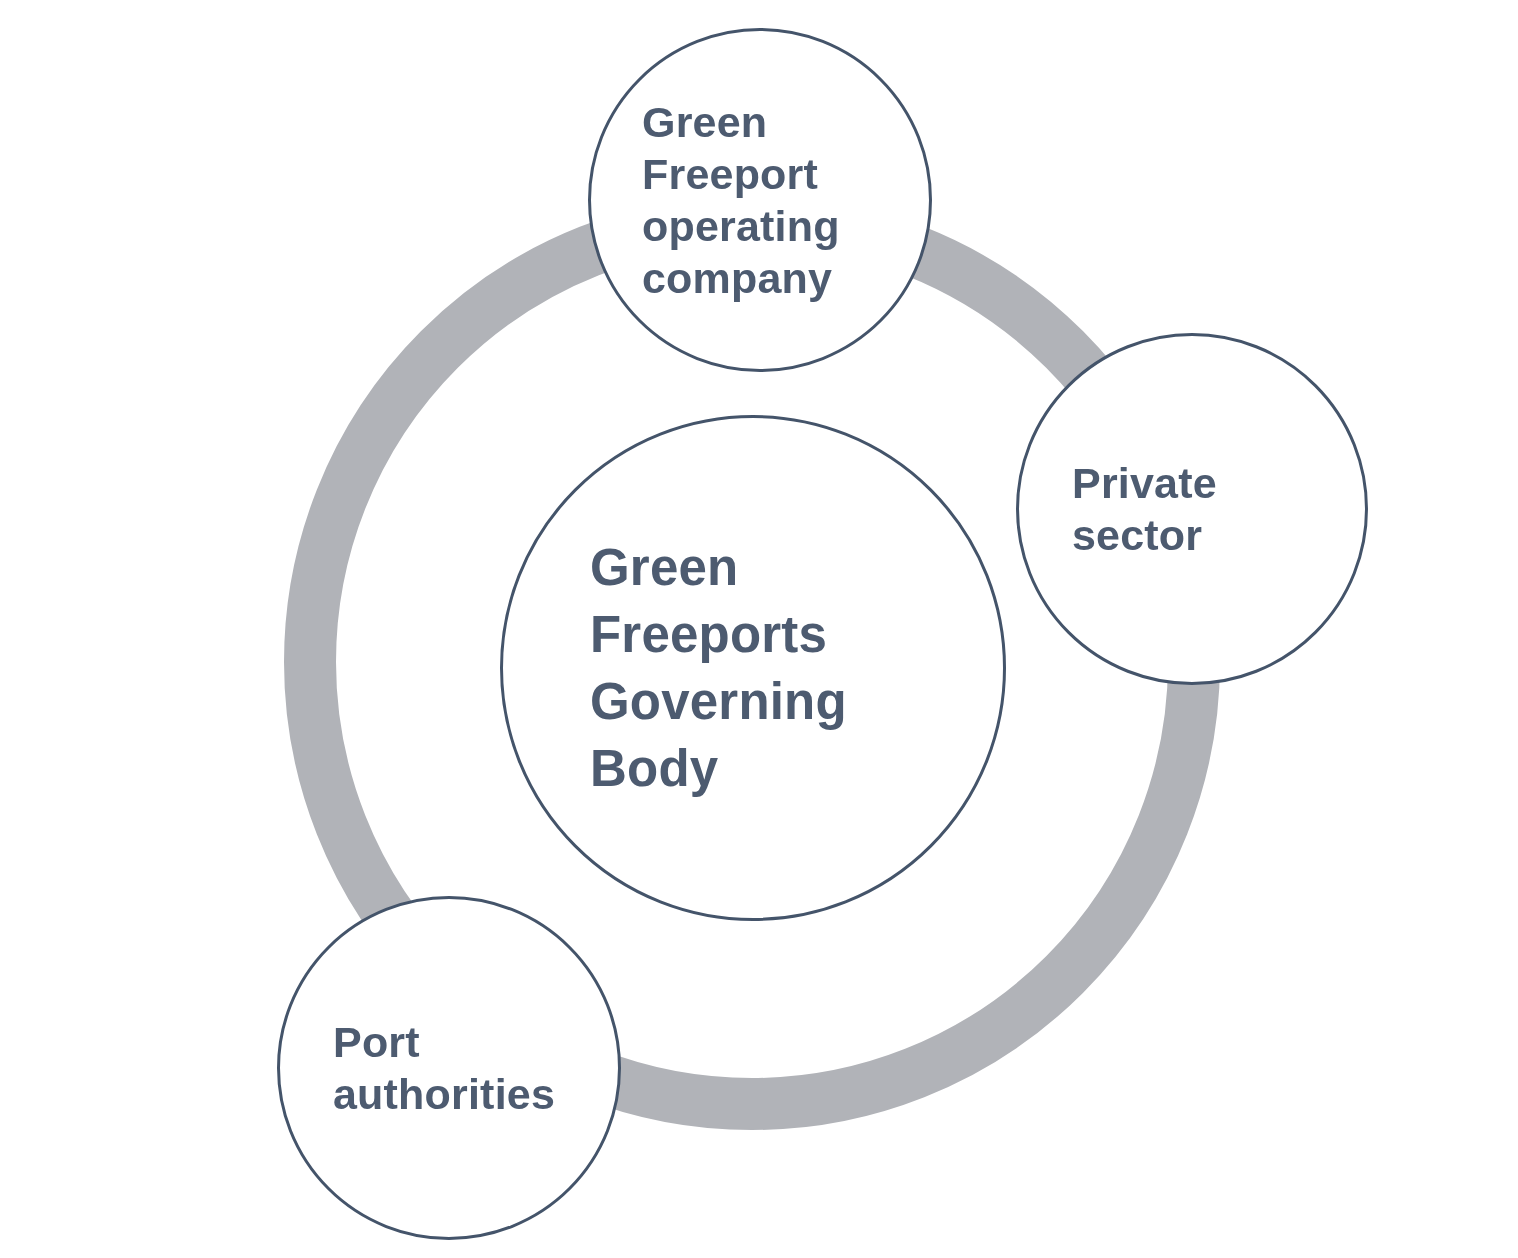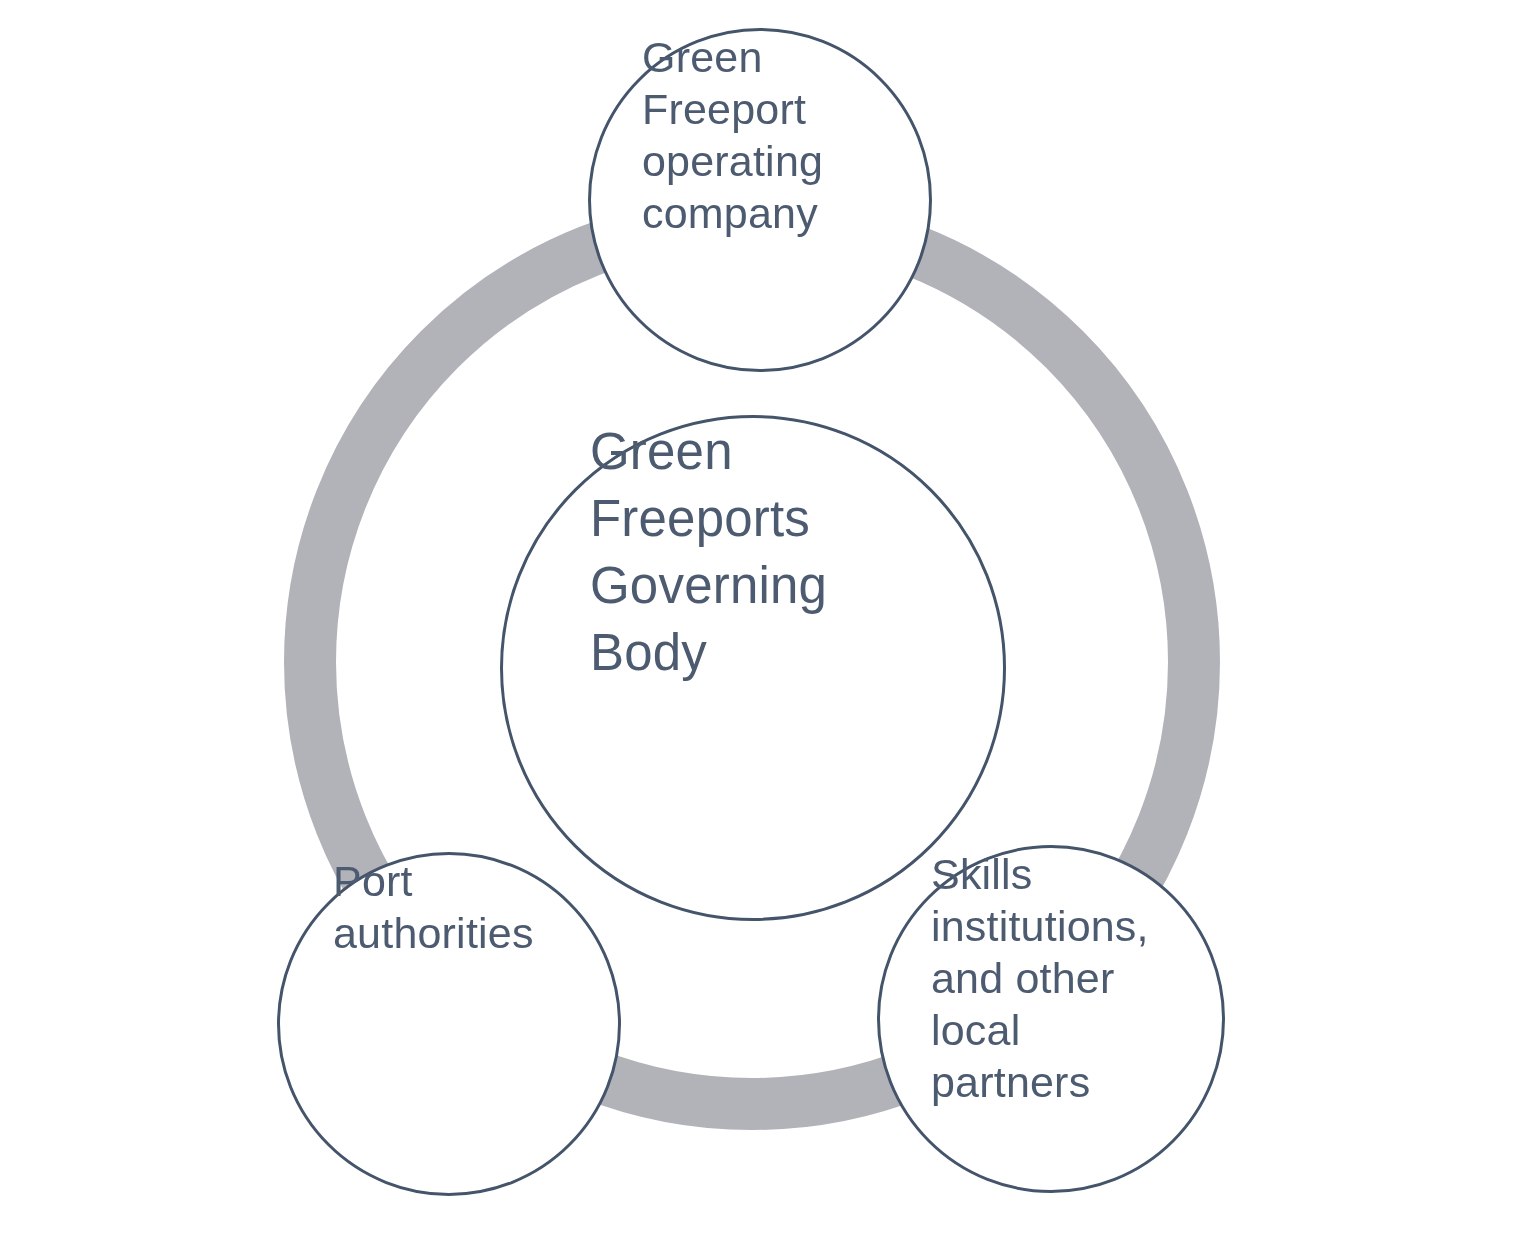--- a/index.html
+++ b/index.html
@@ -31,21 +31,23 @@
     border-radius: 50%;
     background: transparent;
   }
 
   .circle {
     position: absolute;
     background: var(--fill);
     border: 3px solid var(--outline);
     border-radius: 50%;
     display: flex;
+    align-items: center;
     justify-content: center;
+    font-weight: bold;
   }
 
   .label {
     color: var(--text);
     text-align: left;
     white-space: pre-line;
     font-size: 43px;
     line-height: 52px;
     letter-spacing: 0.2px;
   }
@@ -57,48 +59,45 @@
   
   .node-top          { left: 588px;  top: 28px;  width: 344px; height: 344px; }
   .node-top .label   { width: 236px; }
 
   .node-right        { left: 1016px; top: 333px; width: 352px; height: 352px; }
   .node-right .label { width: 240px; }
 
   .node-bottom-right        { left: 877px; top: 845px; width: 348px; height: 348px; }
   .node-bottom-right .label { width: 240px; }
 
-  .node-bottom-left        { left: 277px; top: 852px; width: 344px; height: 344px; }
+  .node-bottom-left        { left: 277px; top: 896px; width: 344px; height: 344px; }
   .node-bottom-left .label { width: 232px; }
 
   .node-left        { left: 128px; top: 313px; width: 382px; height: 382px; }
   .node-left .label { width: 264px; }
 </style>
 </head>
 <body>
 
 <div class="canvas">
 
   <div class="ring"></div>
 
   <div class="circle node-top">
     <div class="label">Green
 Freeport
 operating
 company</div>
   </div>
 
+  <div class="circle node-right">
+    <div class="label">Private
+sector</div>
+  </div>
 
-  <div class="circle node-bottom-right">
-    <div class="label">Skills
-institutions,
-and other
-local
-partners</div>
-  </div>
 
   <div class="circle node-bottom-left">
     <div class="label">Port
 authorities</div>
   </div>
 
 
   <div class="circle node-center">
     <div class="label">Green
 Freeports

